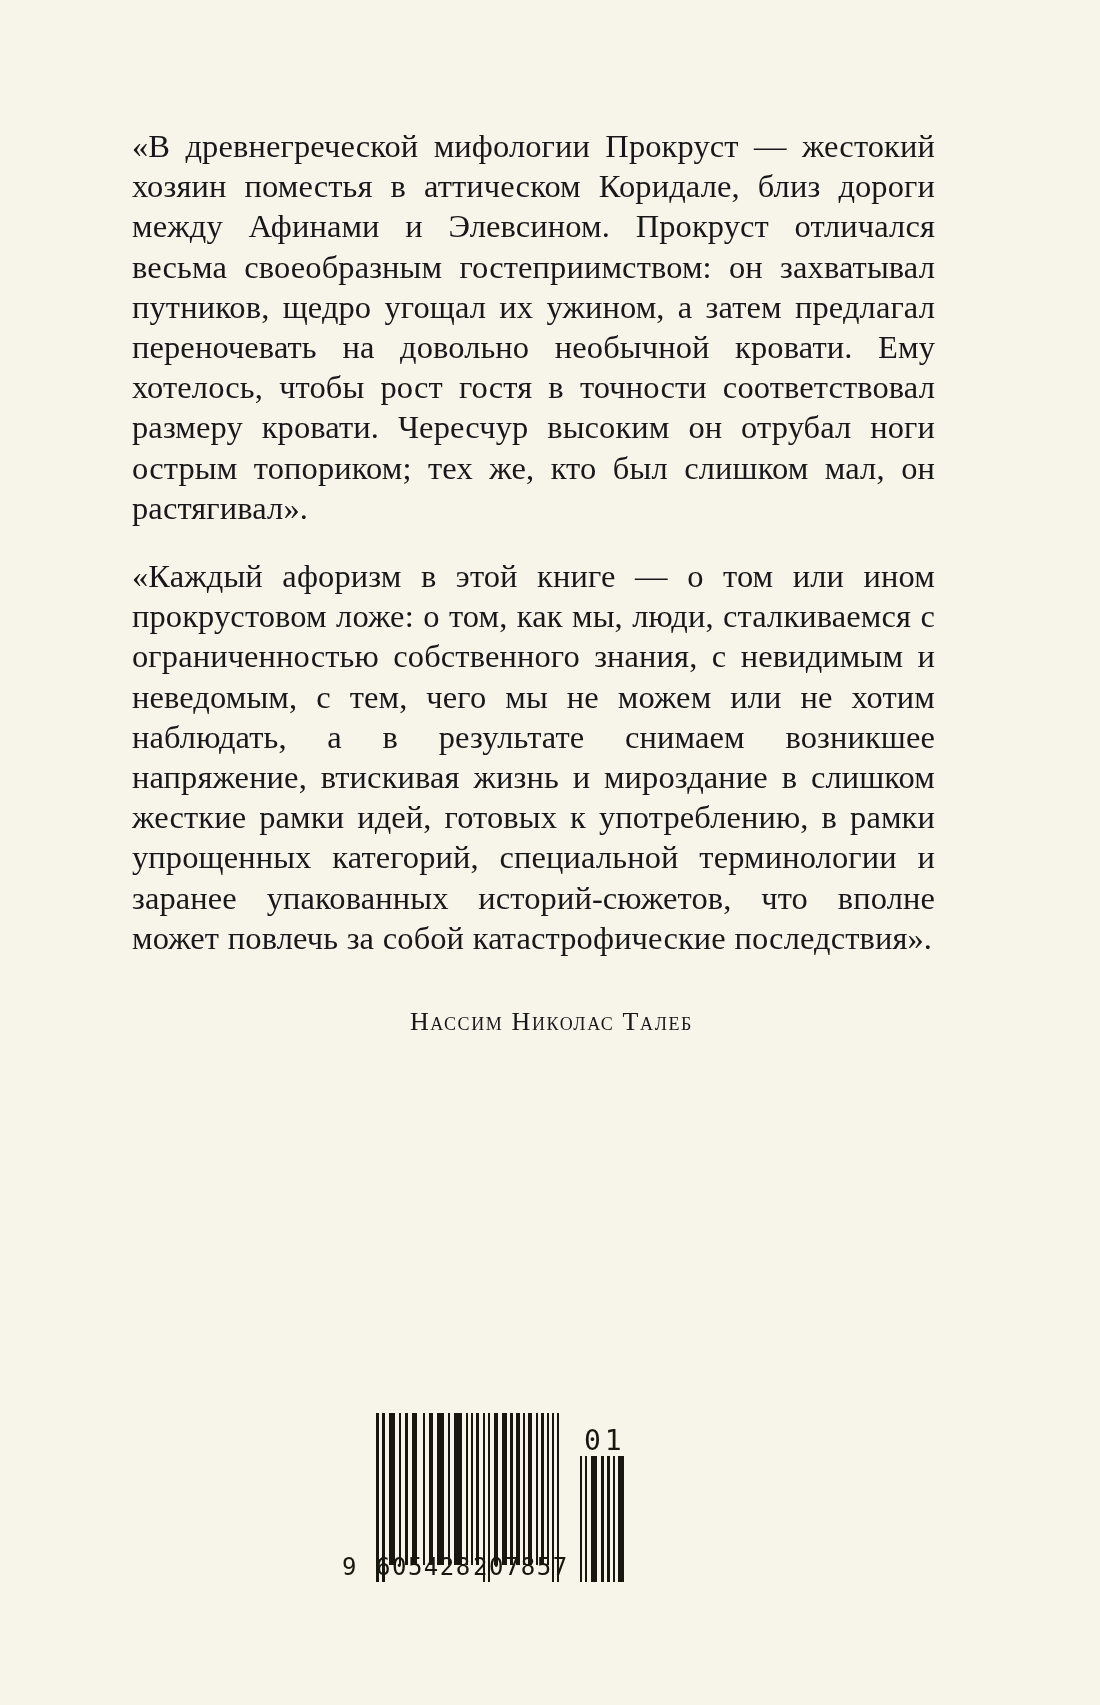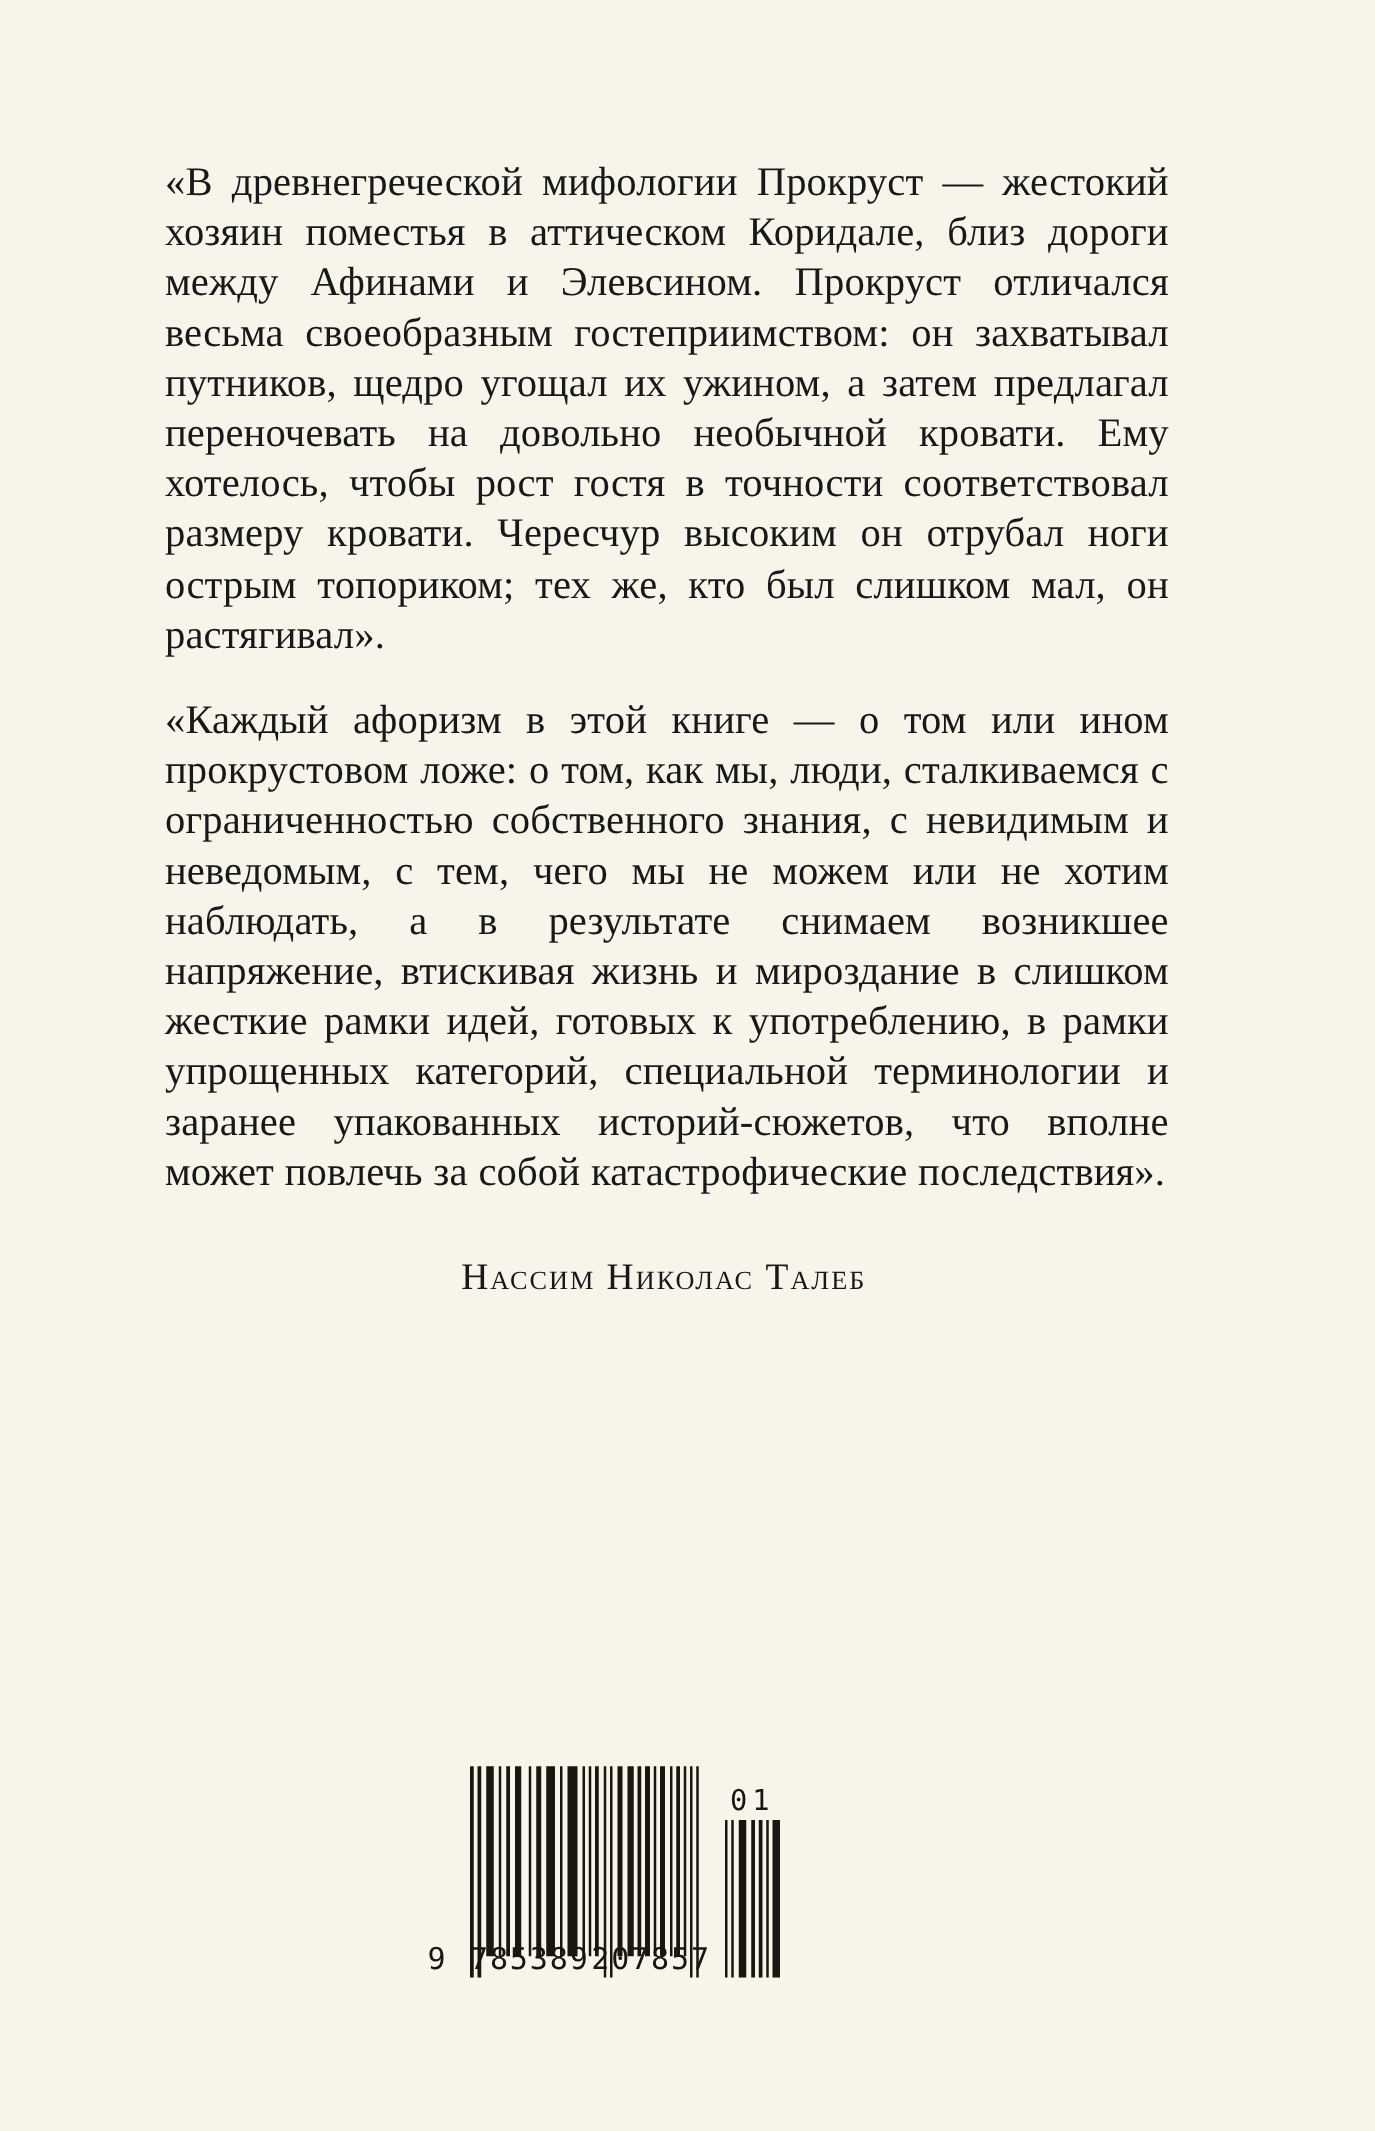--- a/index.html
+++ b/index.html
@@ -43,21 +43,21 @@
   .quote-para:last-of-type {
     margin-bottom: 0;
   }
 
   .author-line {
     position: absolute;
     left: 128px;
     top: 1001px;
     width: 803px;
     text-align: right;
-    font-size: 30px;
+    font-size: 26px;
     line-height: 42px;
     font-variant: small-caps;
     letter-spacing: 1.6px;
     color: #18181a;
     white-space: nowrap;
   }
   .author-line .auth-inner {
     display: inline-block;
     padding-right: 238px;
   }
@@ -136,21 +136,21 @@
     position: absolute;
     top: 0;
     background: #17160f;
     display: block;
   }
   .bc-addon-digits {
     position: absolute;
     left: 6px;
     top: -2px;
     font-family: "DejaVu Sans Mono", "Liberation Mono", monospace;
-    font-size: 23px;
+    font-size: 28px;
     letter-spacing: 4px;
     color: #17160f;
     line-height: 26px;
   }
 </style>
 </head>
 <body>
 
 <div class="page">
 
@@ -195,21 +195,21 @@
         <i style="left:162px;width:4px;height:152px;"></i>
         <i style="left:170px;width:2px;height:152px;"></i>
         <i style="left:175px;width:3px;height:152px;"></i>
         <i style="left:181px;width:2px;height:152px;"></i>
 
         <i style="left:186px;width:2px;height:169px;"></i>
         <i style="left:191px;width:2px;height:169px;"></i>
       </div>
       <div class="bc-digits">
         <span class="d-lead">9</span>
-        <span class="d-left">785389</span>
+        <span class="d-left">605428</span>
         <span class="d-right">207857</span>
       </div>
     </div>
 
     <div class="bc-addon">
       <div class="bc-addon-digits">01</div>
       <div class="bc-addon-bars">
         <i style="left:2px;width:2px;height:126px;"></i>
         <i style="left:7px;width:2px;height:126px;"></i>
         <i style="left:13px;width:6px;height:126px;"></i>

